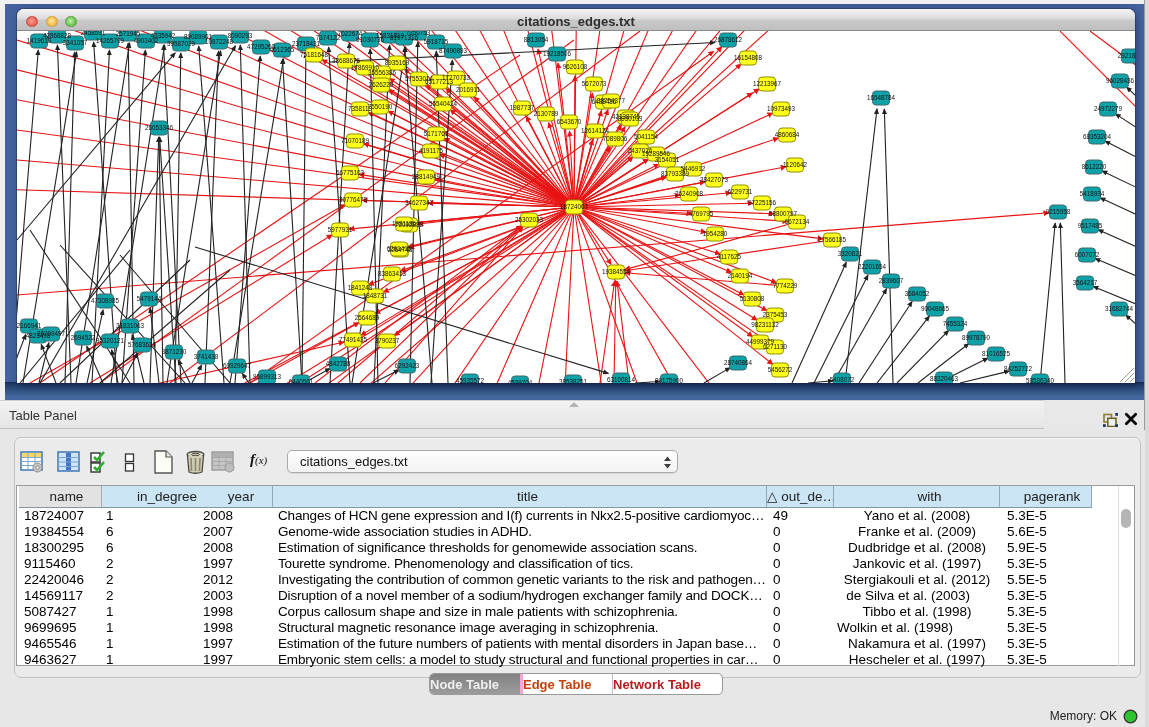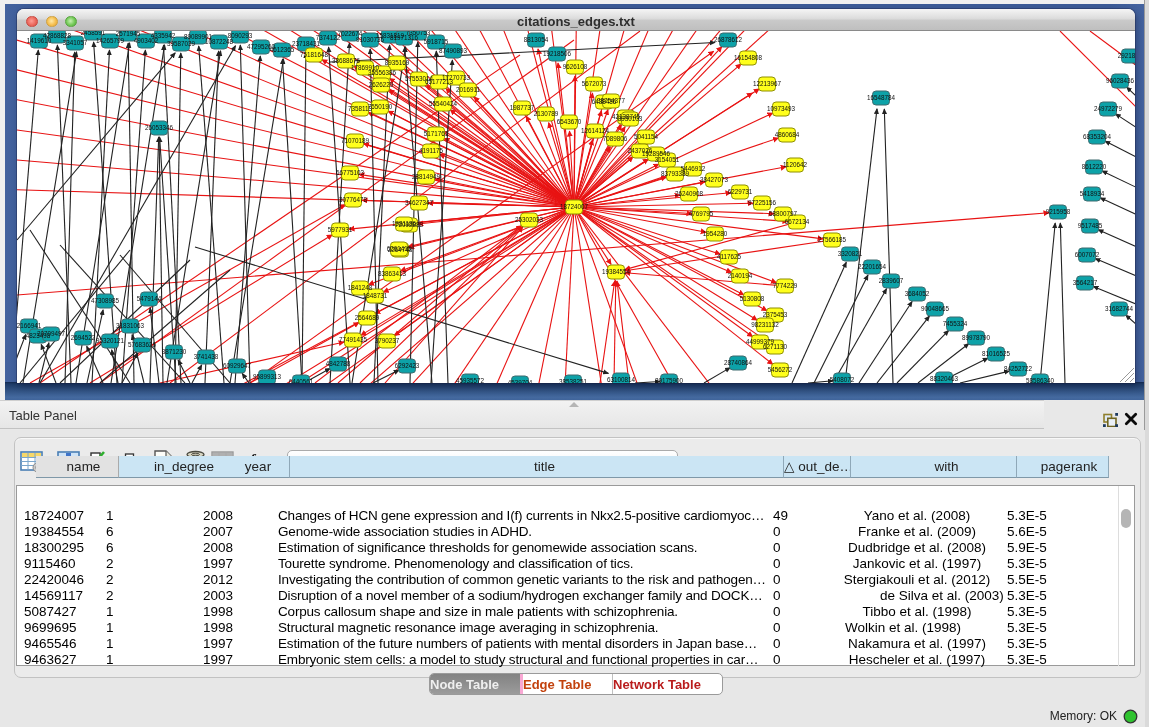--- a/index.html
+++ b/index.html
@@ -23,23 +23,23 @@
 #tphead { left:0; top:400px; width:1044px; height:29px;
    background:linear-gradient(#f2f2f2,#e6e6e6); border-top:1px solid #cfcfcf;
    border-bottom:1px solid #c2c2c2;padding-left:12px; }
 #tphead .t { position:absolute; left:9px; top:7px; font-size:13px; color:#333; }
 #tpbody { left:0; top:430px; width:1145px; height:297px; background:#e7e7e7; }
 #container { left:14px; top:437px; width:1127px; height:241px; border-radius:7px;
    border:1px solid #c2c2c2; background:#ebebeb;
    box-shadow:inset 0 1px 0 #f8f8f8; }
 #tablebox { left:16px; top:485px; width:1119px; height:181px; background:#fff;
    border:1px solid #9a9a9a; }
-.hc { position:absolute; top:456px; height:22px; background:#cbe5f4;
+.hc { position:absolute; top:486px; height:22px; background:#cbe5f4;
    border-right:1px solid #8fa8b8; border-bottom:1px solid #7f98a8;
-   font-size:13.5px; color:#222; text-align:center; line-height:21px; white-space:nowrap; overflow:hidden;margin-left:17px; }
+   font-size:13.5px; color:#222; text-align:center; line-height:21px; white-space:nowrap; overflow:hidden; }
 .tr { position:absolute; left:0; width:1118px; height:16px; font-size:13.5px; line-height:16px; color:#000; }
 .tr span { position:absolute; top:0; white-space:nowrap; }
 
 #tabs { left:429px; top:673px; width:294px; height:22px; border:1px solid #9a9a9a;
    border-radius:5px; background:#fff; overflow:hidden; font-size:13px; font-weight:bold; }
 #tabs div { position:absolute; top:0; height:22px; line-height:21px; }
 
 .ic { position:absolute; top:450px; }
 #combo { left:287px; top:450px; width:391px; height:23px; background:linear-gradient(#fff,#f2f2f2);
    border:1px solid #ababab; border-radius:5px; font-size:13px; color:#111;
@@ -736,39 +736,39 @@
     <span style="left:773px">0</span>
     <span style="left:834px;width:166px;text-align:center">Stergiakouli et al. (2012)</span>
     <span style="left:1007px">5.5E-5</span>
   </div>
 <div class="tr" style="top:588px">
     <span style="left:24px">14569117</span>
     <span style="left:106px">2</span>
     <span style="left:203px">2003</span>
     <span style="left:278px;width:487px;overflow:hidden;letter-spacing:-0.18px">Disruption of a novel member of a sodium/hydrogen exchanger family and DOCK…</span>
     <span style="left:773px">0</span>
-    <span style="left:880px;width:166px;text-align:left">de Silva et al. (2003)</span>
+    <span style="left:804px;width:166px;text-align:right">de Silva et al. (2003)</span>
     <span style="left:1007px">5.3E-5</span>
   </div>
 <div class="tr" style="top:604px">
     <span style="left:24px">5087427</span>
     <span style="left:106px">1</span>
     <span style="left:203px">1998</span>
     <span style="left:278px;width:487px;overflow:hidden;letter-spacing:-0.18px">Corpus callosum shape and size in male patients with schizophrenia.</span>
     <span style="left:773px">0</span>
     <span style="left:834px;width:166px;text-align:center">Tibbo et al. (1998)</span>
     <span style="left:1007px">5.3E-5</span>
   </div>
 <div class="tr" style="top:620px">
     <span style="left:24px">9699695</span>
     <span style="left:106px">1</span>
     <span style="left:203px">1998</span>
     <span style="left:278px;width:487px;overflow:hidden;letter-spacing:-0.18px">Structural magnetic resonance image averaging in schizophrenia.</span>
     <span style="left:773px">0</span>
-    <span style="left:845px;width:166px;text-align:left">Wolkin et al. (1998)</span>
+    <span style="left:812px;width:166px;text-align:center">Wolkin et al. (1998)</span>
     <span style="left:1007px">5.3E-5</span>
   </div>
 <div class="tr" style="top:636px">
     <span style="left:24px">9465546</span>
     <span style="left:106px">1</span>
     <span style="left:203px">1997</span>
     <span style="left:278px;width:487px;overflow:hidden;letter-spacing:-0.18px">Estimation of the future numbers of patients with mental disorders in Japan base…</span>
     <span style="left:773px">0</span>
     <span style="left:834px;width:166px;text-align:center">Nakamura et al. (1997)</span>
     <span style="left:1007px">5.3E-5</span>

